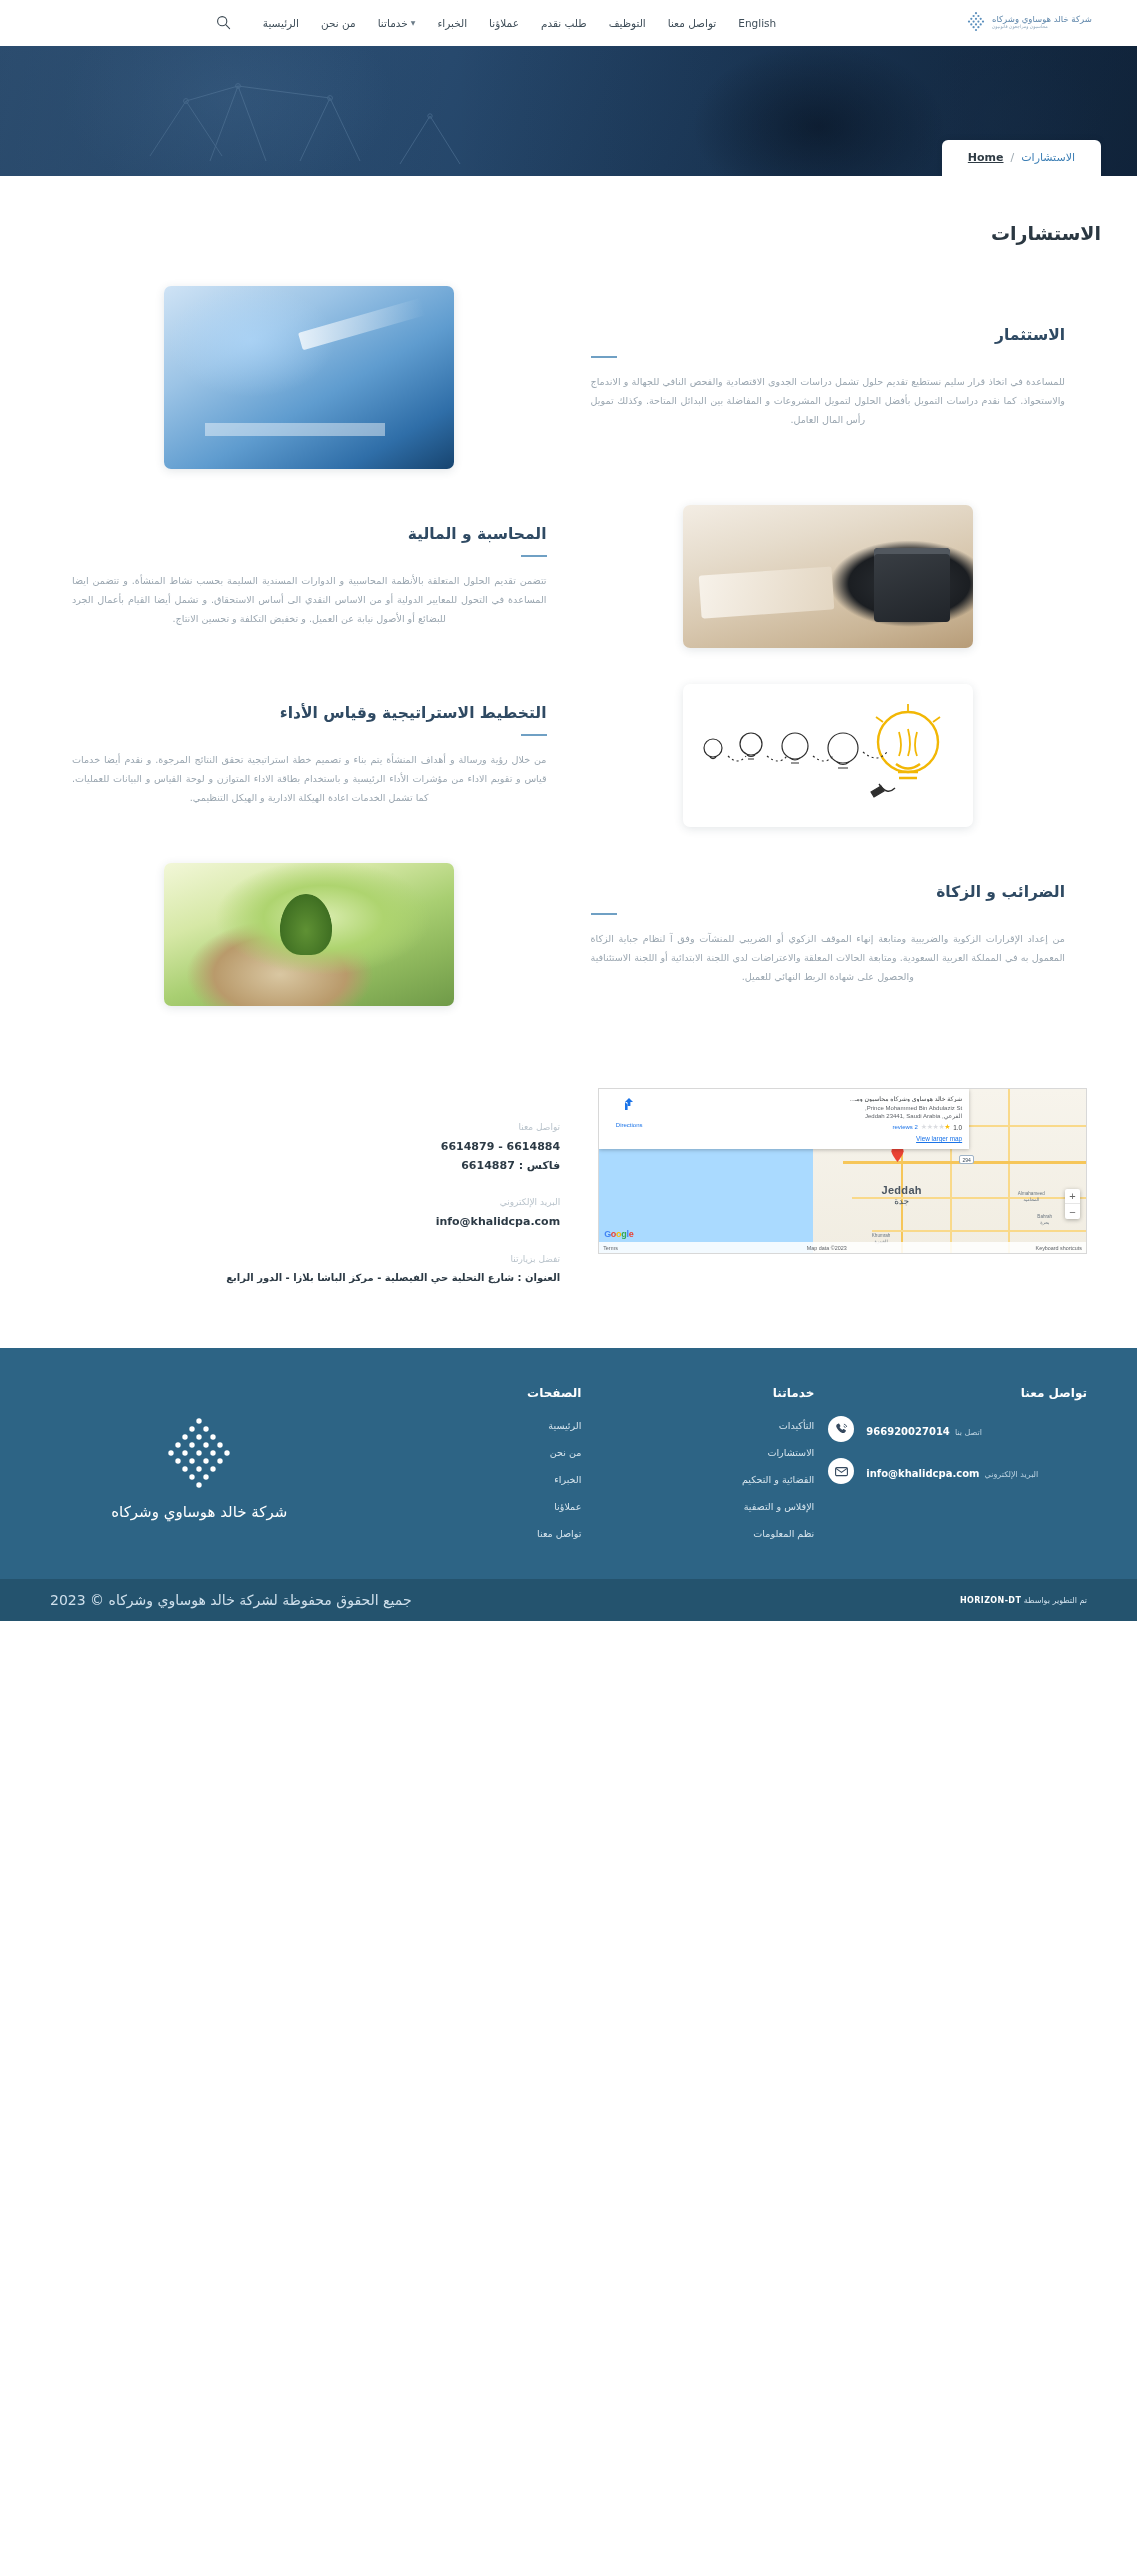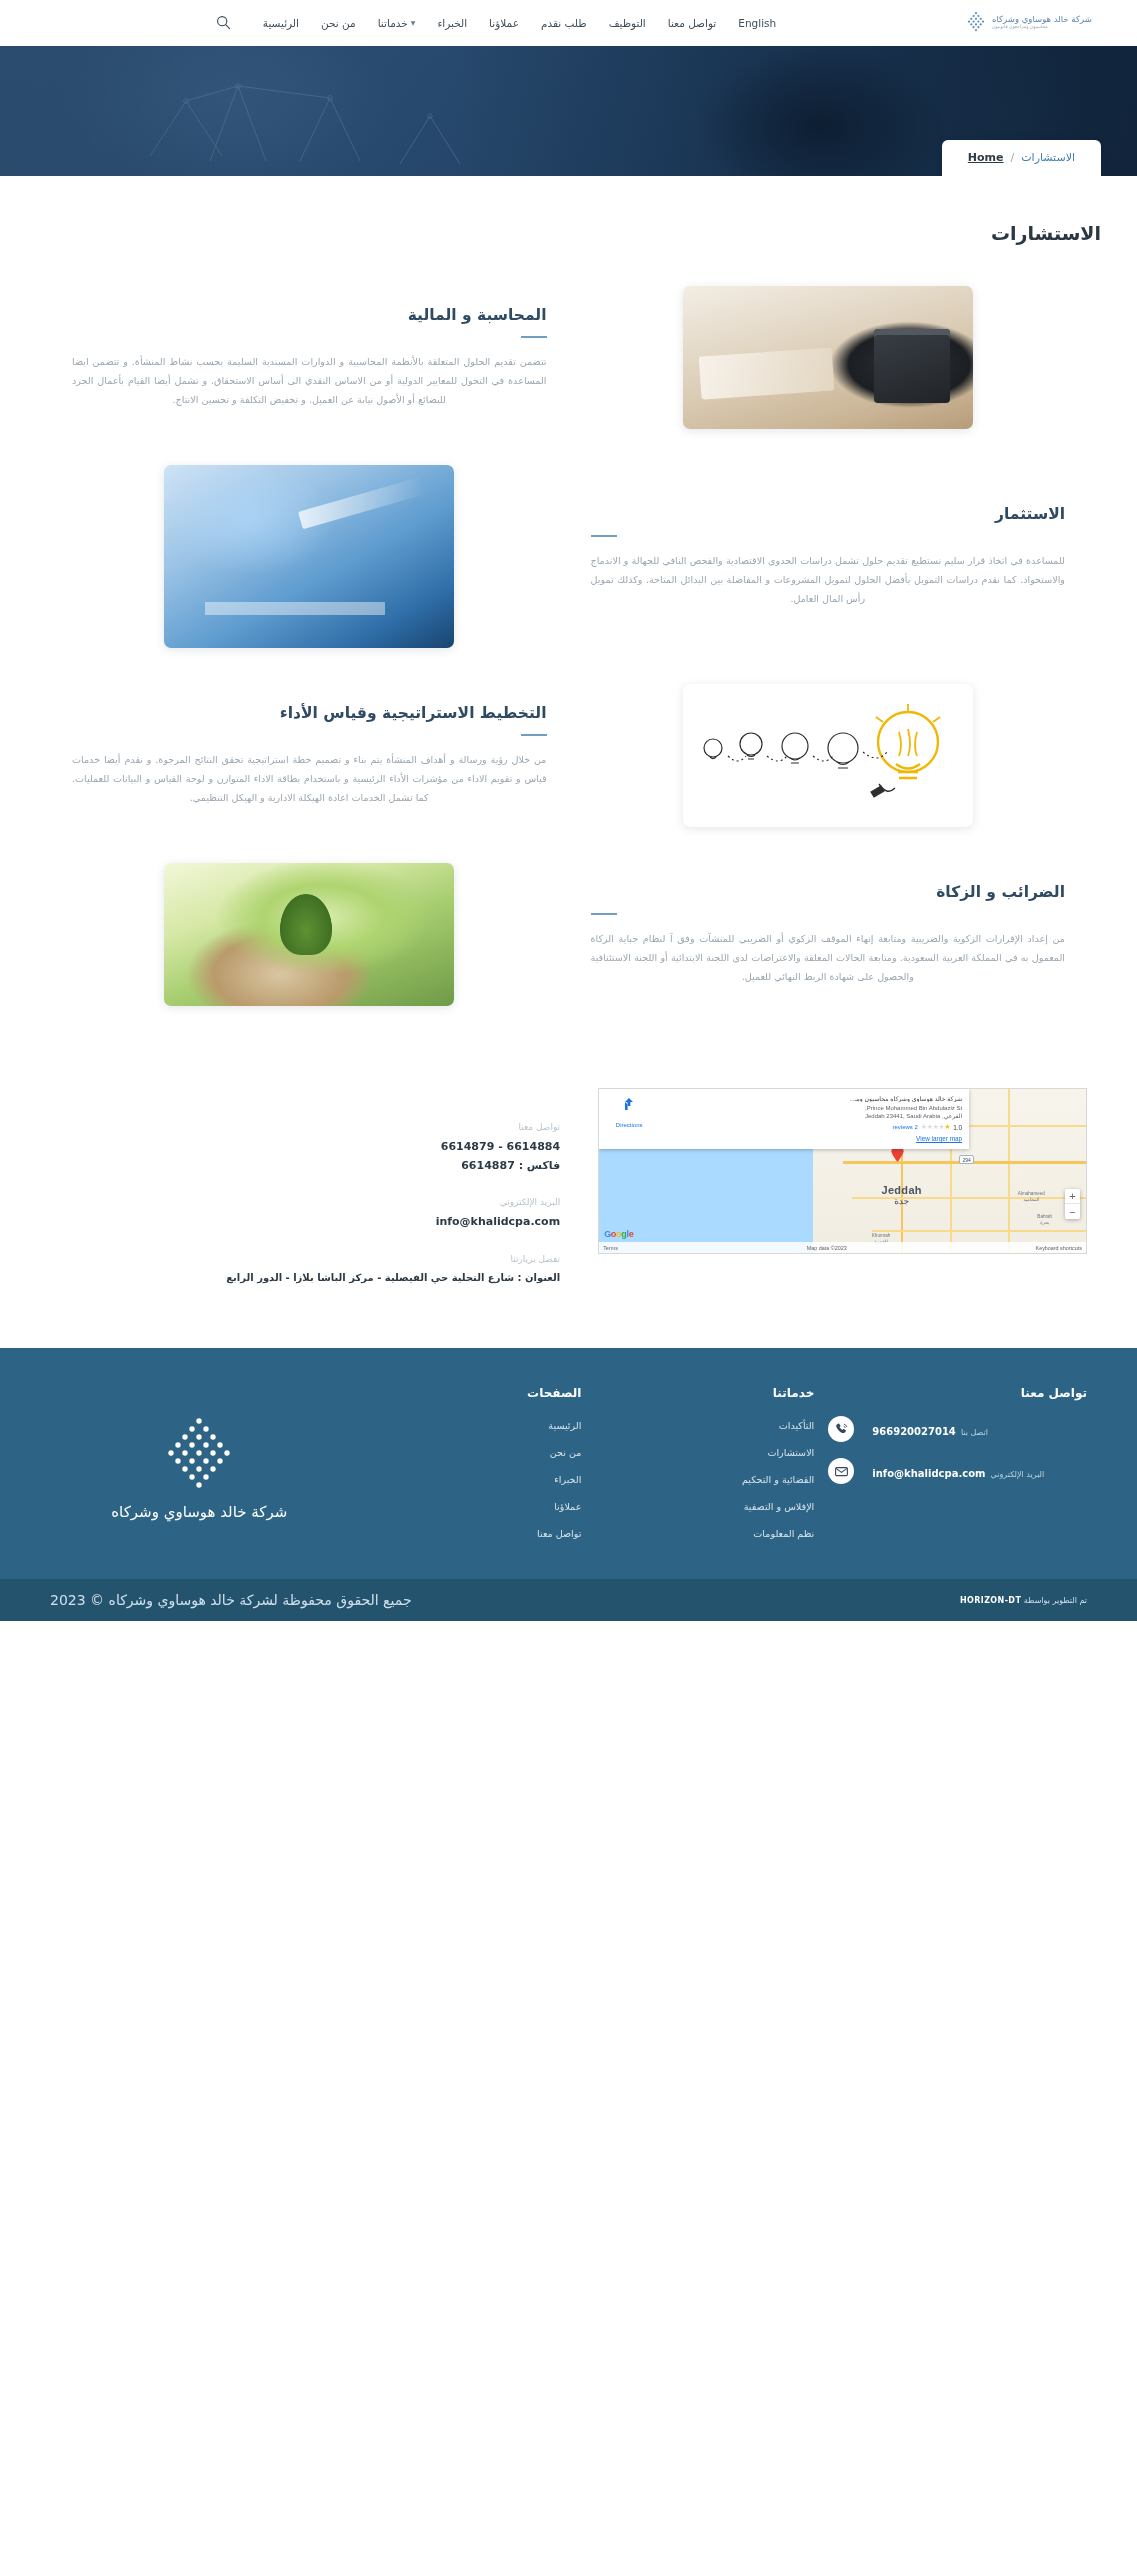--- a/index.html
+++ b/index.html
@@ -239,21 +239,21 @@
   .f-brand .mark svg{display:block;}
   .f-brand .wordmark{font-size:15px;color:#fff;letter-spacing:.5px;white-space:nowrap;}
   .f-col{width:22%;text-align:right;direction:rtl;}
   .f-col h3{font-size:12px;font-weight:bold;margin-bottom:14px;color:#fff;}
   .f-col ul{list-style:none;}
   .f-col li{margin-bottom:8px;}
   .f-col li a{font-size:9.6px;color:#d7e5ee;text-decoration:none;}
 
   .f-contact{width:26%;text-align:right;direction:rtl;}
   .f-contact h3{font-size:12px;font-weight:bold;margin-bottom:16px;color:#fff;}
-  .fc-item{display:flex;flex-direction:row-reverse;align-items:center;gap:18px;margin-bottom:16px;justify-content:flex-start;}
+  .fc-item{display:flex;flex-direction:row-reverse;align-items:center;gap:12px;margin-bottom:16px;justify-content:flex-start;}
   .fc-icon{
     width:26px;height:26px;border-radius:50%;background:#fff;
     display:flex;align-items:center;justify-content:center;flex:none;
   }
   .fc-icon svg{display:block;}
   .fc-txt{text-align:right;}
   .fc-txt .lbl{font-size:8px;color:#bcd3e2;margin-bottom:2px;}
   .fc-txt .val{font-size:10px;color:#fff;font-weight:bold;}
 
   .copybar{
@@ -359,43 +359,43 @@
     <a class="crumb-home" href="#">Home</a>
   </div>
 </section>
 
 <div class="page-title-wrap">
   <h1 class="page-title">الاستشارات</h1>
 </div>
 
 <main class="services">
 
+  <section class="srv rev">
+    <div class="srv-img-col">
+      <div class="photo tall">
+          <div class="photo-inner ph-inv"></div>
+        </div>
+    </div>
+    <div class="srv-txt">
+      <h2>الاستثمار</h2>
+      <div class="rule"></div>
+      <p>للمساعدة في اتخاذ قرار سليم نستطيع تقديم حلول تشمل دراسات الجدوى الاقتصادية والفحص النافي للجهالة و الاندماج والاستحواذ. كما نقدم دراسات التمويل بأفضل الحلول لتمويل المشروعات و المفاضلة بين البدائل المتاحة. وكذلك تمويل رأس المال العامل.</p>
+    </div>
+  </section>
+
   <section class="srv">
     <div class="srv-img-col">
       <div class="photo">
           <div class="photo-inner ph-acc"></div>
         </div>
     </div>
     <div class="srv-txt">
       <h2>المحاسبة و المالية</h2>
       <div class="rule"></div>
       <p>تتضمن تقديم الحلول المتعلقة بالأنظمة المحاسبية و الدوارات المسندية السليمة بحسب نشاط المنشأة. و تتضمن ايضا المساعدة في التحول للمعايير الدولية أو من الاساس النقدي الى أساس الاستحقاق. و تشمل أيضا القيام بأعمال الجرد للبضائع أو الأصول نيابة عن العميل. و تخفيض التكلفة و تحسين الانتاج.</p>
-    </div>
-  </section>
-
-  <section class="srv rev">
-    <div class="srv-img-col">
-      <div class="photo tall">
-          <div class="photo-inner ph-inv"></div>
-        </div>
-    </div>
-    <div class="srv-txt">
-      <h2>الاستثمار</h2>
-      <div class="rule"></div>
-      <p>للمساعدة في اتخاذ قرار سليم نستطيع تقديم حلول تشمل دراسات الجدوى الاقتصادية والفحص النافي للجهالة و الاندماج والاستحواذ. كما نقدم دراسات التمويل بأفضل الحلول لتمويل المشروعات و المفاضلة بين البدائل المتاحة. وكذلك تمويل رأس المال العامل.</p>
     </div>
   </section>
 
   <section class="srv">
     <div class="srv-img-col">
       <div class="photo ph-idea">
         <svg viewBox="0 0 290 143" width="100%" height="100%">
           <g fill="none" stroke="#2e2e2e" stroke-width="1.2">
             <circle cx="225" cy="58" r="30" stroke="#f2b705" stroke-width="2.4"></circle>
             <path d="M213 80 q12 9 24 0" stroke="#f2b705" stroke-width="2.4"></path>

